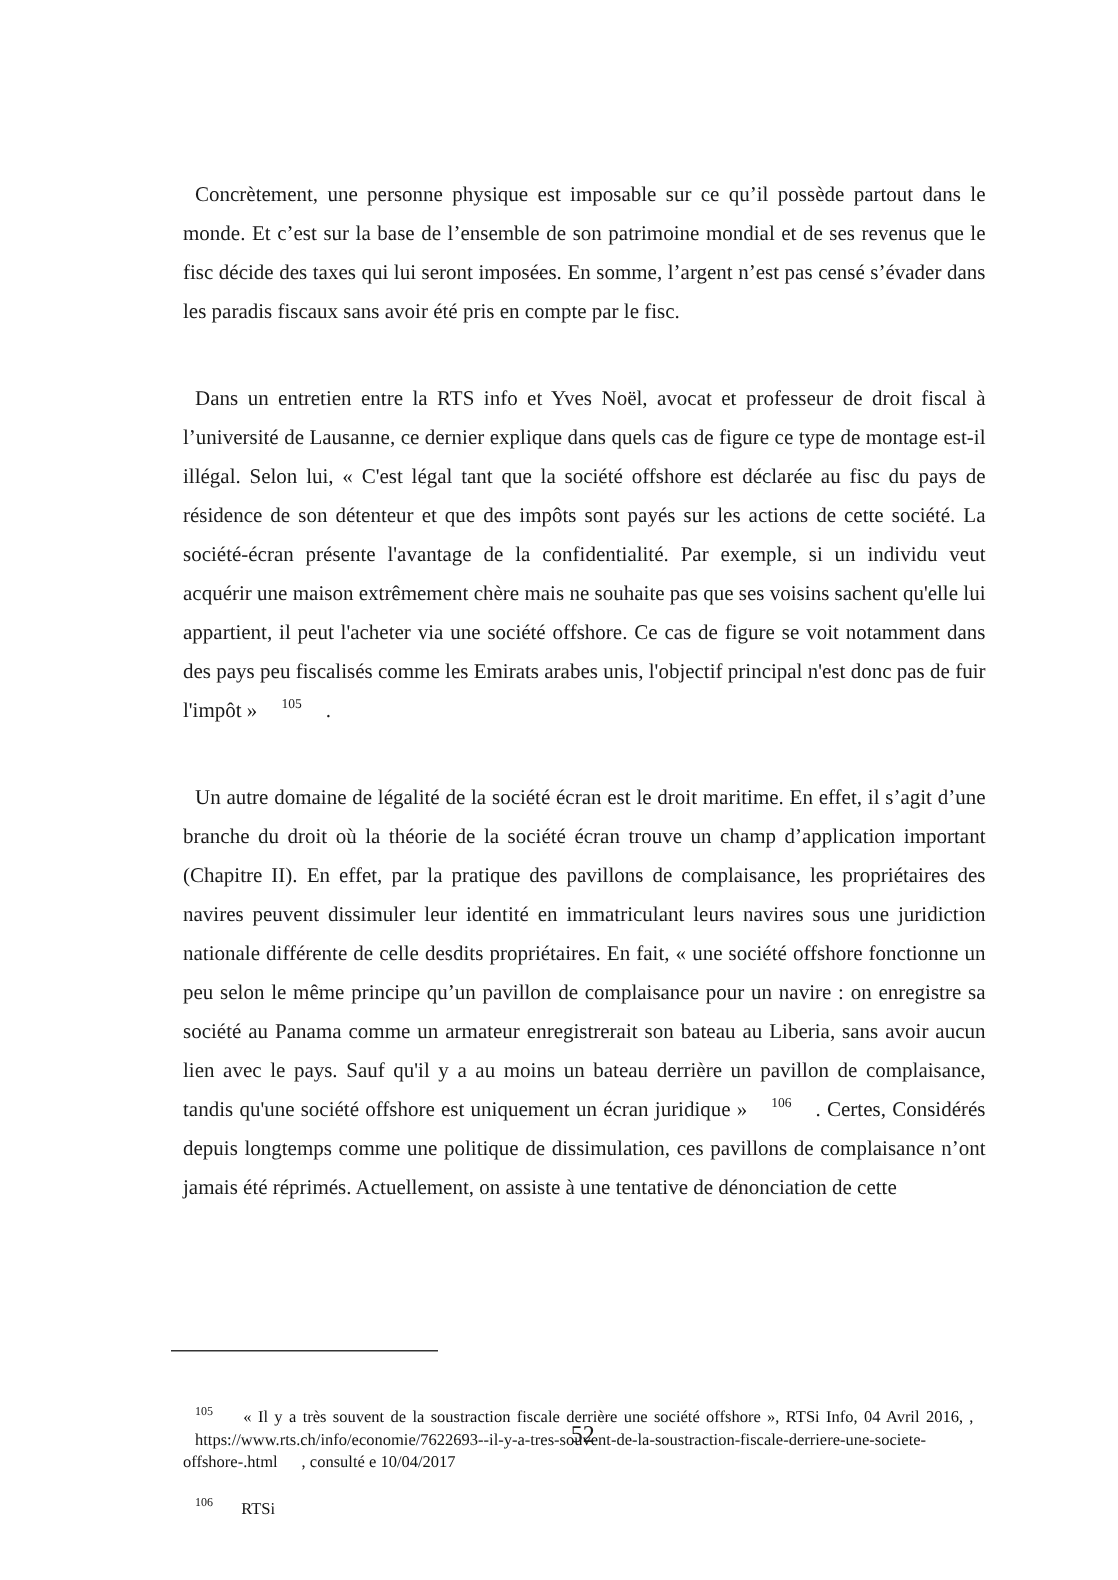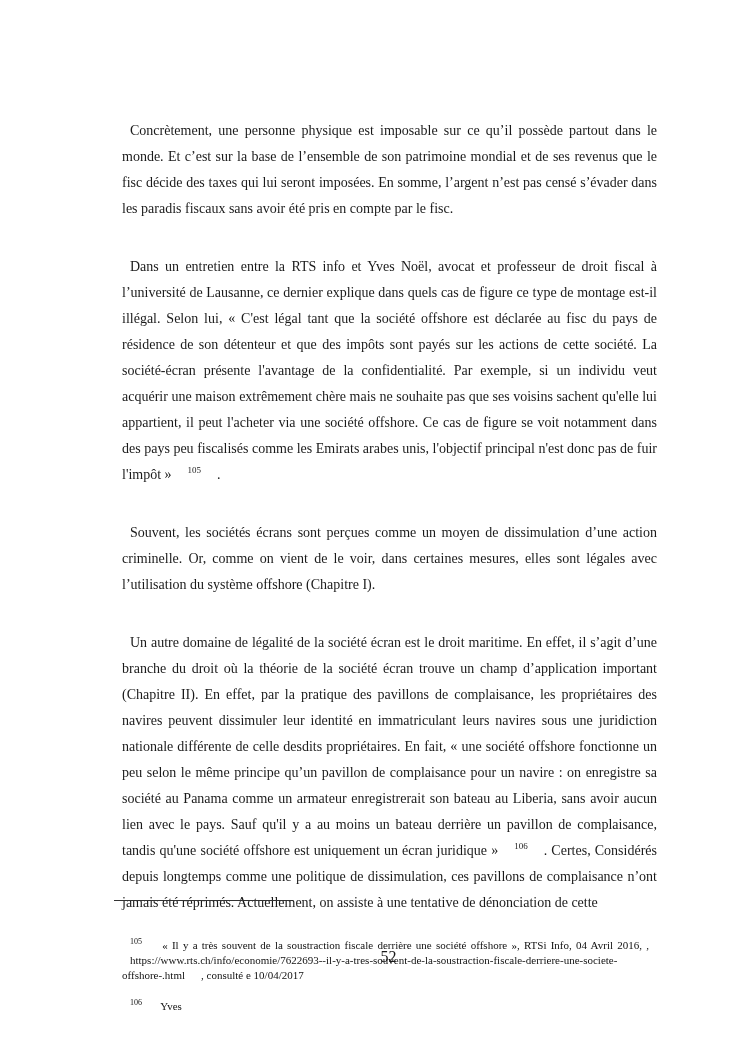--- a/index.html
+++ b/index.html
@@ -68,31 +68,30 @@
 <body>
 
 <div class="page">
 
   <div class="body-text">
 
     <p><span>Concrètement, une personne physique est imposable sur ce qu’il possède partout dans le monde. Et c’est sur la base de l’ensemble de son patrimoine mondial et de ses revenus que le fisc décide des taxes qui lui seront imposées. En somme, l’argent n’est pas censé s’évader dans les paradis fiscaux sans avoir été pris en compte par le fisc.</span></p>
 
     <p><span>Dans un entretien entre la RTS info et Yves Noël, avocat et professeur de droit fiscal à l’université de Lausanne, ce dernier explique dans quels cas de figure ce type de montage est-il illégal. Selon lui, « C'est légal tant que la société offshore est déclarée au fisc du pays de résidence de son détenteur et que des impôts sont payés sur les actions de cette société. La société-écran présente l'avantage de la confidentialité. Par exemple, si un individu veut acquérir une maison extrêmement chère mais ne souhaite pas que ses voisins sachent qu'elle lui appartient, il peut l'acheter via une société offshore. Ce cas de figure se voit notamment dans des pays peu fiscalisés comme les Emirats arabes unis, l'objectif principal n'est donc pas de fuir l'impôt »</span><sup class="fn-ref">105</sup><span>.</span></p>
 
-    <p><span>Souvent, les sociétés écrans sont perçues comme un moyen de dissimulation d’une action criminelle. Or, comme on vient de le voir, dans certaines mesures, elles sont légales avec l’utilisation du système offshore (Chapitre I).</span></p>
 
     <p><span>Un autre domaine de légalité de la société écran est le droit maritime. En effet, il s’agit d’une branche du droit où la théorie de la société écran trouve un champ d’application important (Chapitre II). En effet, par la pratique des pavillons de complaisance, les propriétaires des navires peuvent dissimuler leur identité en immatriculant leurs navires sous une juridiction nationale différente de celle desdits propriétaires. En fait, « une société offshore fonctionne un peu selon le même principe qu’un pavillon de complaisance pour un navire : on enregistre sa société au Panama comme un armateur enregistrerait son bateau au Liberia, sans avoir aucun lien avec le pays. Sauf qu'il y a au moins un bateau derrière un pavillon de complaisance, tandis qu'une société offshore est uniquement un écran juridique »</span><sup class="fn-ref">106</sup><span>. Certes, Considérés depuis longtemps comme une politique de dissimulation, ces pavillons de complaisance n’ont jamais été réprimés. Actuellement, on assiste à une tentative de dénonciation de cette</span></p>
 
   </div>
 
   <div class="footnotes">
 
     <div class="fn-rule"></div>
 
     <p class="footnote"><sup class="fn-marker">105</sup><span> « Il y  a très souvent de la soustraction fiscale derrière une société offshore », RTSi Info, 04 Avril 2016, , </span><span>https://www.rts.ch/info/economie/7622693--il-y-a-tres-souvent-de-la-soustraction-fiscale-derriere-une-societe-offshore-.html</span><span>, consulté e 10/04/2017</span></p>
 
-    <p class="footnote"><sup class="fn-marker">106</sup><span> Yves</span></p>
+    <p class="footnote"><sup class="fn-marker">106</sup><span> RTSi</span></p>
 
   </div>
 
   <div class="page-number">52</div>
 
 </div>
 
 </body></html>

